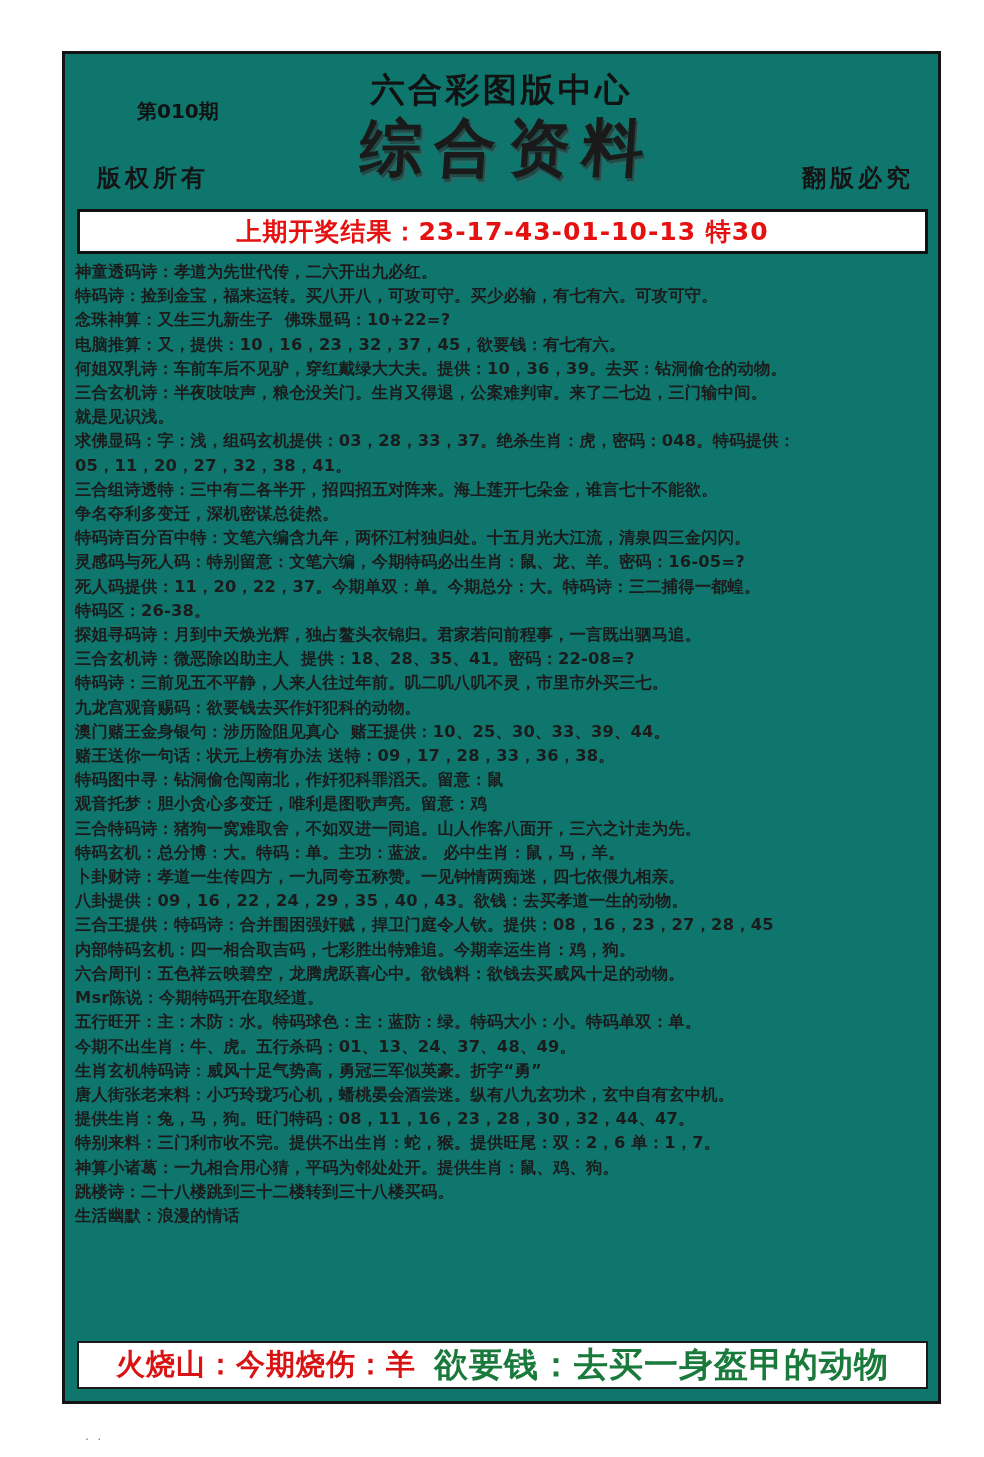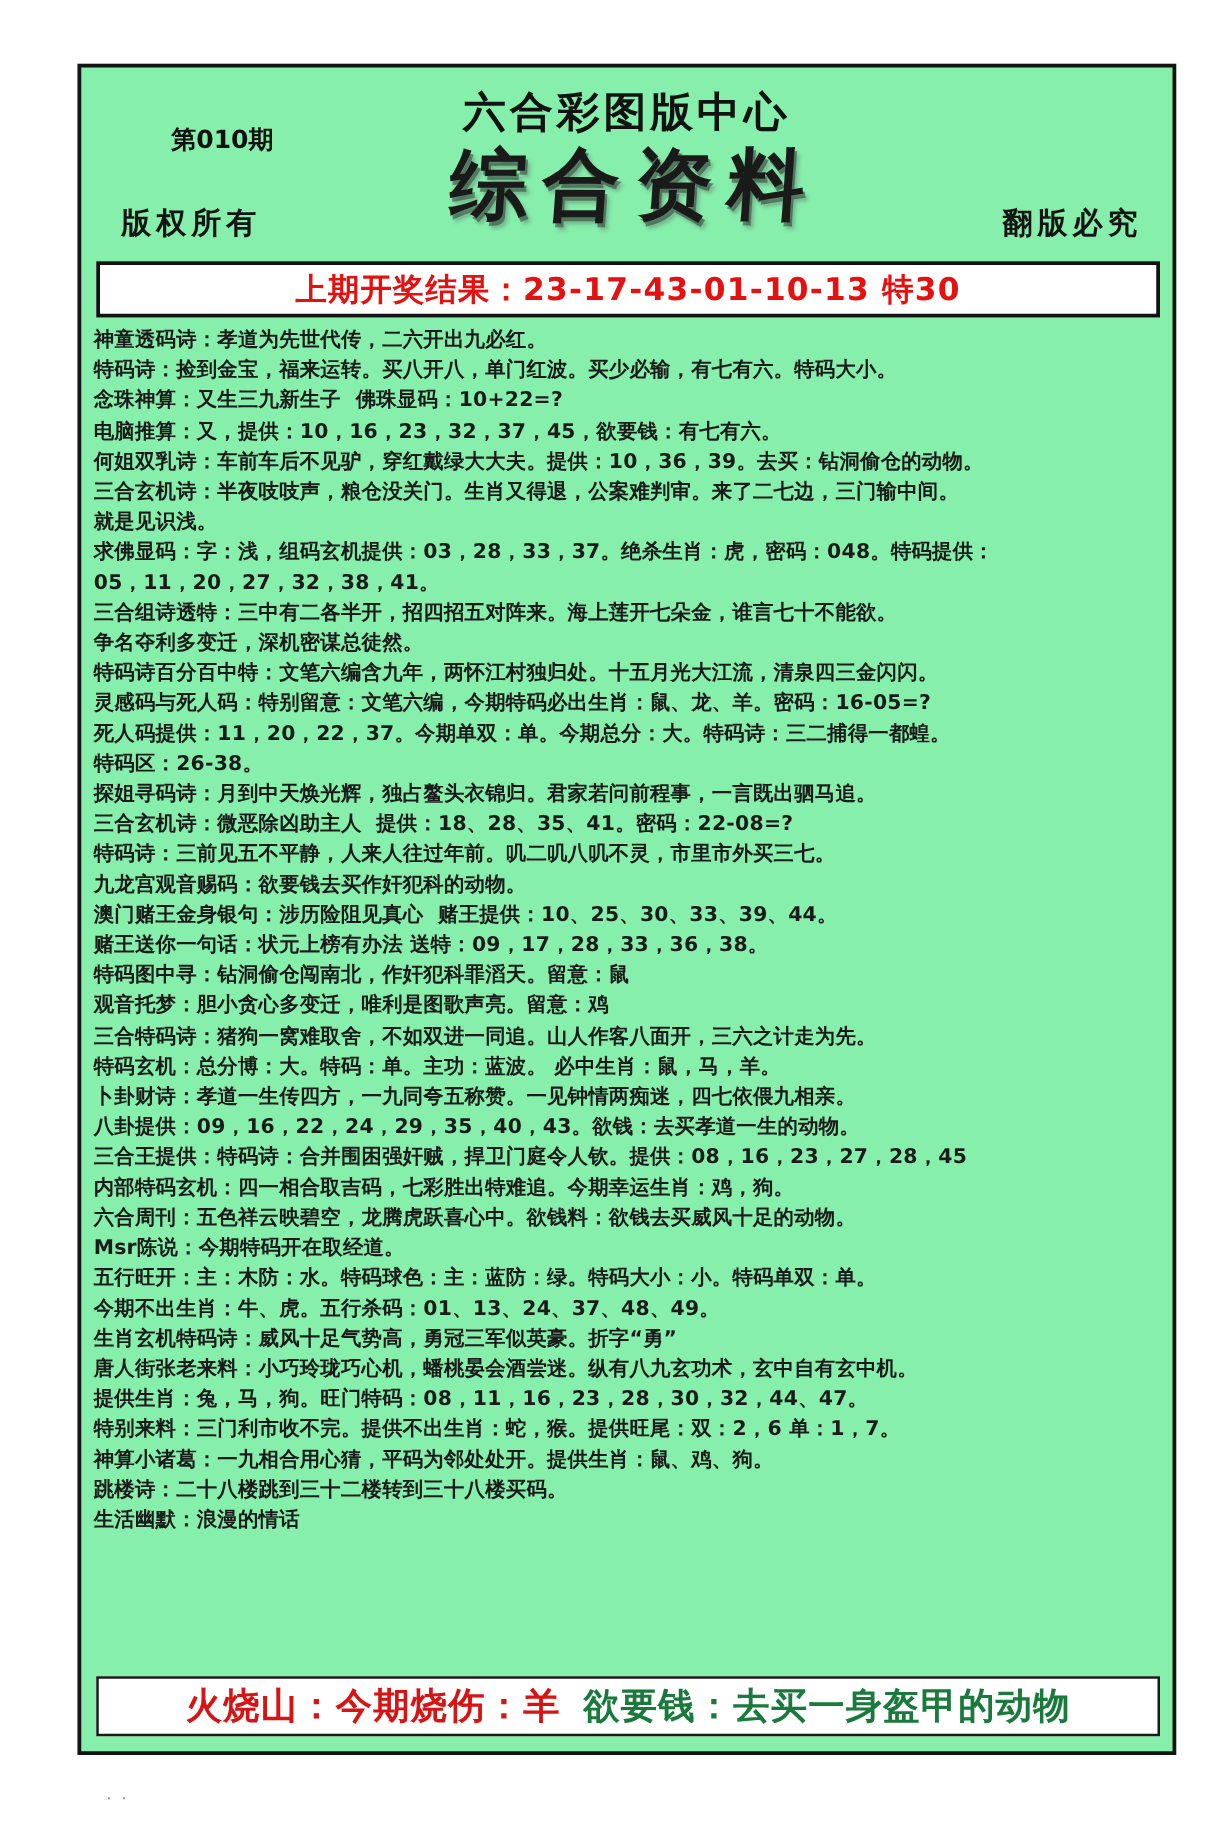--- a/index.html
+++ b/index.html
@@ -16,21 +16,21 @@
   }
 
   .poster {
     position: absolute;
     left: 62px;
     top: 51px;
     width: 879px;
     height: 1353px;
     box-sizing: border-box;
     border: 3px solid #141414;
-    background: #86efac;
+    background: #0f766e;
   }
 
   
   .masthead {
     position: relative;
     height: 145px;
     box-sizing: border-box;
   }
   .issue-no {
     position: absolute;
@@ -160,21 +160,21 @@
   }
   .bb-red {
     font-size: 29px;
     font-weight: 700;
     color: #d81313;
     letter-spacing: 1px;
     font-family: "DejaVu Serif", "Liberation Serif", serif;
     white-space: nowrap;
   }
   .bb-green {
-    font-size: 29px;
+    font-size: 34px;
     font-weight: 700;
     color: #1a7a3c;
     letter-spacing: 1px;
     font-family: Liberation Sans, sans-serif;
     white-space: nowrap;
     margin-left: 6px;
   }
 
   .footer-dots {
     position: absolute;
@@ -198,21 +198,21 @@
     <div class="copyright-right">翻版必究</div>
   </div>
 
   <div class="result-banner">
     <div class="result-text">上期开奖结果：23-17-43-01-10-13 特30</div>
   </div>
 
   <div class="content">
     <div id="body-line-list">
         <div class="line">神童透码诗：孝道为先世代传，二六开出九必红。</div>
-        <div class="line">特码诗：捡到金宝，福来运转。买八开八，单门红波。买少必输，有七有六。特码大小。</div>
+        <div class="line">特码诗：捡到金宝，福来运转。买八开八，可攻可守。买少必输，有七有六。可攻可守。</div>
         <div class="line">念珠神算：又生三九新生子  佛珠显码：10+22=?</div>
         <div class="line">电脑推算：又，提供：10，16，23，32，37，45，欲要钱：有七有六。</div>
         <div class="line">何姐双乳诗：车前车后不见驴，穿红戴绿大大夫。提供：10，36，39。去买：钻洞偷仓的动物。</div>
         <div class="line">三合玄机诗：半夜吱吱声，粮仓没关门。生肖又得退，公案难判审。来了二七边，三门输中间。</div>
         <div class="line">就是见识浅。</div>
         <div class="line">求佛显码：字：浅，组码玄机提供：03，28，33，37。绝杀生肖：虎，密码：048。特码提供：</div>
         <div class="line">05，11，20，27，32，38，41。</div>
         <div class="line">三合组诗透特：三中有二各半开，招四招五对阵来。海上莲开七朵金，谁言七十不能欲。</div>
         <div class="line">争名夺利多变迁，深机密谋总徒然。</div>
         <div class="line">特码诗百分百中特：文笔六编含九年，两怀江村独归处。十五月光大江流，清泉四三金闪闪。</div>

